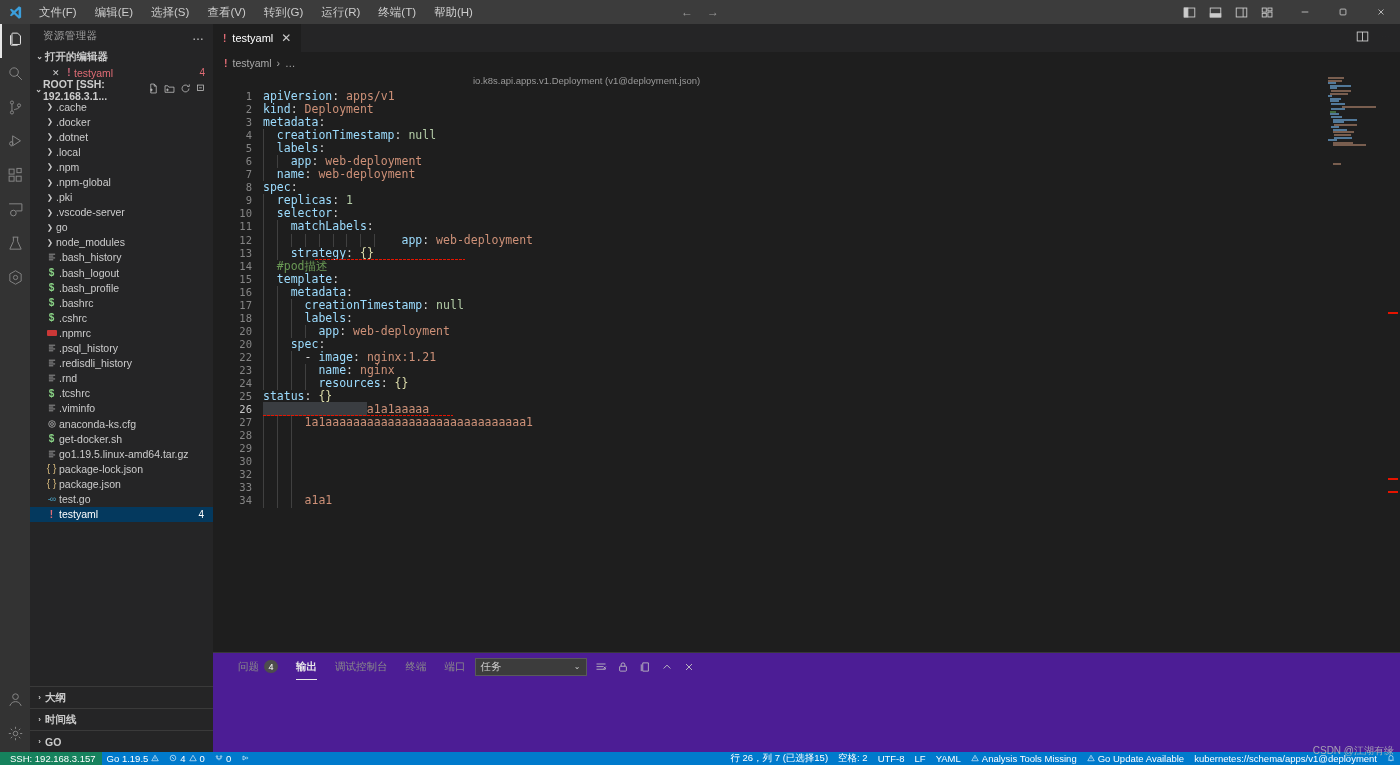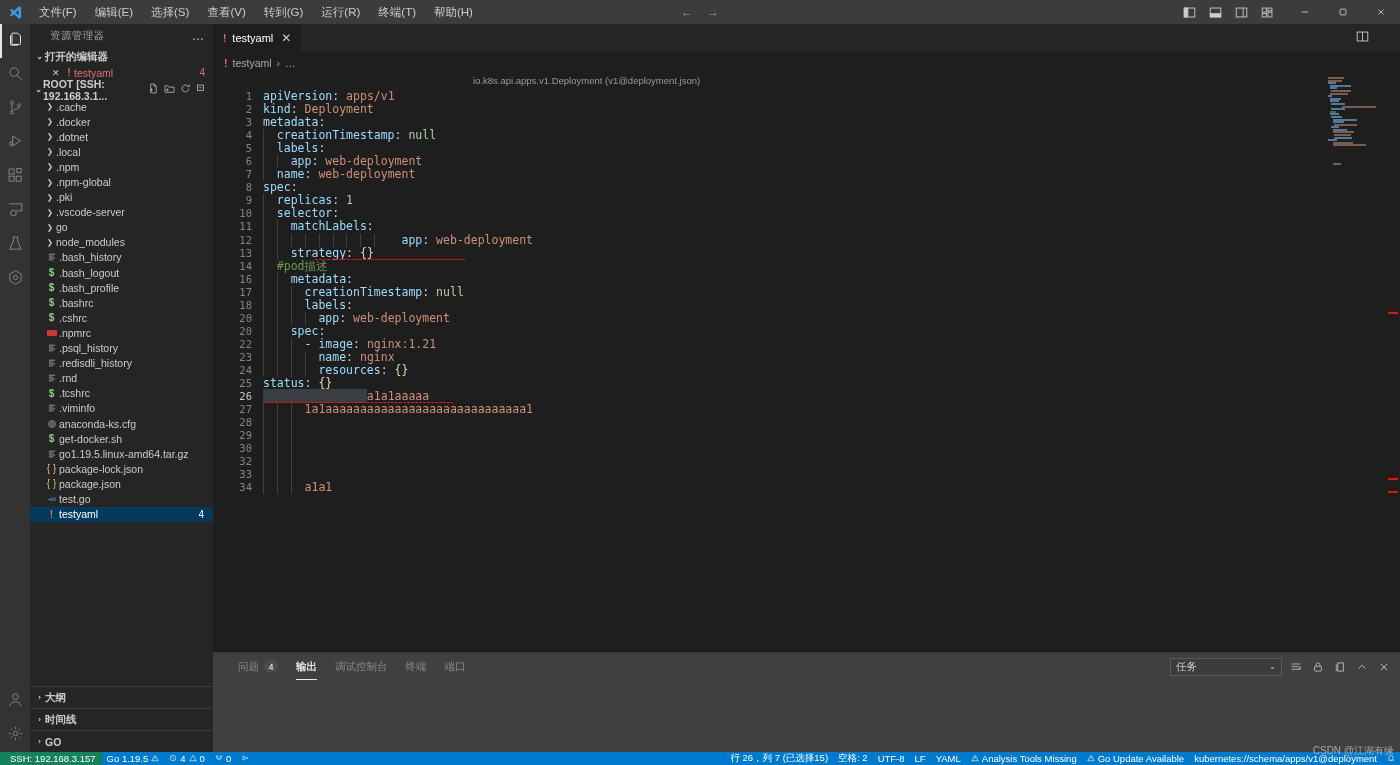--- a/index.html
+++ b/index.html
@@ -39,21 +39,21 @@
   .act { width:30px; height:34px; display:flex; align-items:center; justify-content:center;
       position:relative; color:#868686; }
   .act.active { color:#e7e7e7; }
   .act.active:before { content:''; position:absolute; left:0; top:0; bottom:0; width:2px; background:#e7e7e7; }
   .act svg { width:17px; height:17px; }
   .act-bottom { margin-top:auto; }
 
   
   .sidebar { width:183px; background:#252526; flex:0 0 183px; display:flex; flex-direction:column;
       font-size:11px; overflow:hidden; }
-  .sb-title { height:24px; display:flex; align-items:center; padding:0 8px 0 20px;
+  .sb-title { height:24px; display:flex; align-items:center; padding:0 8px 0 13px;
       color:#a0a0a0; font-size:10.5px; letter-spacing:.4px; }
   .sb-title .dots { margin-left:auto; letter-spacing:1px; font-size:12px; color:#cccccc; }
   .sec-header { height:17px; display:flex; align-items:center; font-size:10.5px;
       font-weight:bold; color:#cccccc; padding-left:4px; }
   .chev { width:11px; display:inline-block; text-align:center; font-size:8px; color:#cccccc; }
   .oe-row { height:15px; display:flex; align-items:center; font-size:10.5px; padding-left:22px; color:#cccccc;}
   .oe-row .x { width:12px; color:#cccccc; font-size:9px; }
   .oe-row .warn { color:#cf6679; width:10px; text-align:center; font-weight:bold; font-size:10px;}
   .oe-row .nm { color:#e06c75; }
   .oe-row .badge { margin-left:auto; margin-right:8px; color:#e06c75; font-size:10px; }
@@ -105,22 +105,22 @@
   .squig { position:absolute; left:0; bottom:0px; height:3px; width:100%;
      background-image:radial-gradient(circle at 1.5px 3px, #e51400 1.2px, transparent 1.4px);
      background-size:4px 4px; background-repeat:repeat-x; }
   .selblock { background:#3a3d41; }
   .minimap { position:absolute; right:14px; top:4px; width:58px; height:120px; opacity:.85; }
   .mmline { height:2px; margin-bottom:0.6px; }
   .scroll-deco { position:absolute; right:0; top:0; width:14px; height:100%; }
   .overview-mark { position:absolute; right:2px; width:10px; height:2px; background:#e51400; }
 
   
-  .panel { height:100px; background:#404040; border-top:1px solid #383838; display:flex;
-      flex-direction:column; flex:0 0 100px; }
+  .panel { height:100px; background:#4c1d95; border-top:1px solid #383838; display:flex;
+      flex-direction:row; flex:0 0 100px; }
   .panel-tabs { height:27px; display:flex; align-items:center; padding-left:16px; gap:0px; }
   .ptab { height:27px; display:flex; align-items:center; gap:5px; padding:0 9px; font-size:10.5px;
       color:#8a8a8a; position:relative; }
   .ptab.active { color:#e7e7e7; font-weight:bold; }
   .ptab.active:after { content:''; position:absolute; left:9px; right:9px; bottom:0; height:1px; background:#e7e7e7; }
   .pbadge { background:#4d4d4d; color:#fff; border-radius:8px; font-size:9px; padding:0 4px;
       min-width:14px; height:13px; display:flex; align-items:center; justify-content:center; }
   .panel-right { margin-left:auto; display:flex; align-items:center; gap:6px; padding-right:8px; }
   .psel { width:112px; height:18px; background:#3c3c3c; border:1px solid #5a5a5a; display:flex;
       align-items:center; padding:0 5px; font-size:10.5px; color:#ccc; }
@@ -626,20 +626,25 @@
             <div class="ln">
               <div class="guide" style="left:50px"></div>
               <div class="guide" style="left:63.9px"></div>
               <div class="lnum">13</div>
               <div class="ltext"><span class="k">&nbsp;&nbsp;&nbsp;&nbsp;strategy</span><span class="p">:&nbsp;</span><span class="b">{}</span><span class="squig" style="left:52px;width:150px"></span></div>
             </div>
             <div class="ln">
               <div class="guide" style="left:50px"></div>
               <div class="lnum">14</div>
               <div class="ltext"><span class="cm">&nbsp;&nbsp;#pod描述</span></div>
+            </div>
+            <div class="ln">
+              <div class="guide" style="left:50px"></div>
+              <div class="lnum">15</div>
+              <div class="ltext"><span class="k">&nbsp;&nbsp;template</span><span class="p">:</span></div>
             </div>
             <div class="ln">
               <div class="guide" style="left:50px"></div>
               <div class="guide" style="left:63.9px"></div>
               <div class="lnum">16</div>
               <div class="ltext"><span class="k">&nbsp;&nbsp;&nbsp;&nbsp;metadata</span><span class="p">:</span></div>
             </div>
             <div class="ln">
               <div class="guide" style="left:50px"></div>
               <div class="guide" style="left:63.9px"></div>

